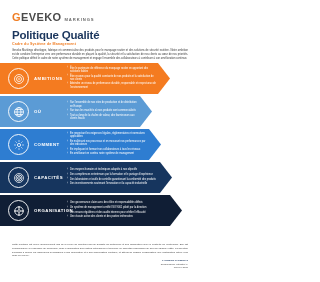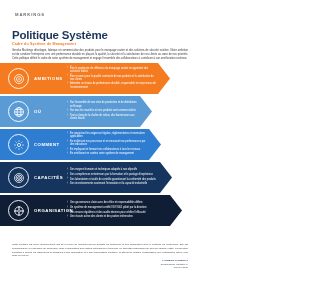--- a/index.html
+++ b/index.html
@@ -57,24 +57,25 @@
   .sign .nm{color:#1B365D;}
   .sign .rl{color:#555;font-weight:normal;}
   .sign .dt{color:#555;font-weight:normal;}
 </style>
 </head>
 <body>
 
 <div class="page">
 
   <div class="logo-row">
+    <span class="logo-main"><span class="lg-o">G</span><span class="lg-d">EVEKO</span></span>
     <span class="logo-sub">MARKINGS</span>
   </div>
 
-  <div class="title">Politique Système</div>
+  <div class="title">Politique Qualité</div>
   <div class="subtitle">Cadre du Système de Management</div>
   <div class="intro">Geveko Markings développe, fabrique et commercialise des produits pour le marquage routier et des solutions de sécurité routière. Notre ambition est de conduire l'entreprise vers une performance durable en plaçant la qualité, la sécurité et la satisfaction de nos clients au cœur de nos priorités. Cette politique définit le cadre de notre système de management et engage l'ensemble des collaborateurs à contribuer à son amélioration continue.</div>
 
   <div class="bands" id="bands">
       <div class="band">
         <div class="band-shape" style="width: 170px; background: rgb(244, 123, 32); clip-path: polygon(0px 0px, 158px 0px, 170px 50%, 158px 100%, 0px 100%); border-top-right-radius: 0px;">
           <div class="badge">
             <svg viewBox="0 0 24 24" fill="none" stroke="#fff" stroke-width="1.6">
               <circle cx="12" cy="12" r="9"></circle>
               <circle cx="12" cy="12" r="5"></circle>

